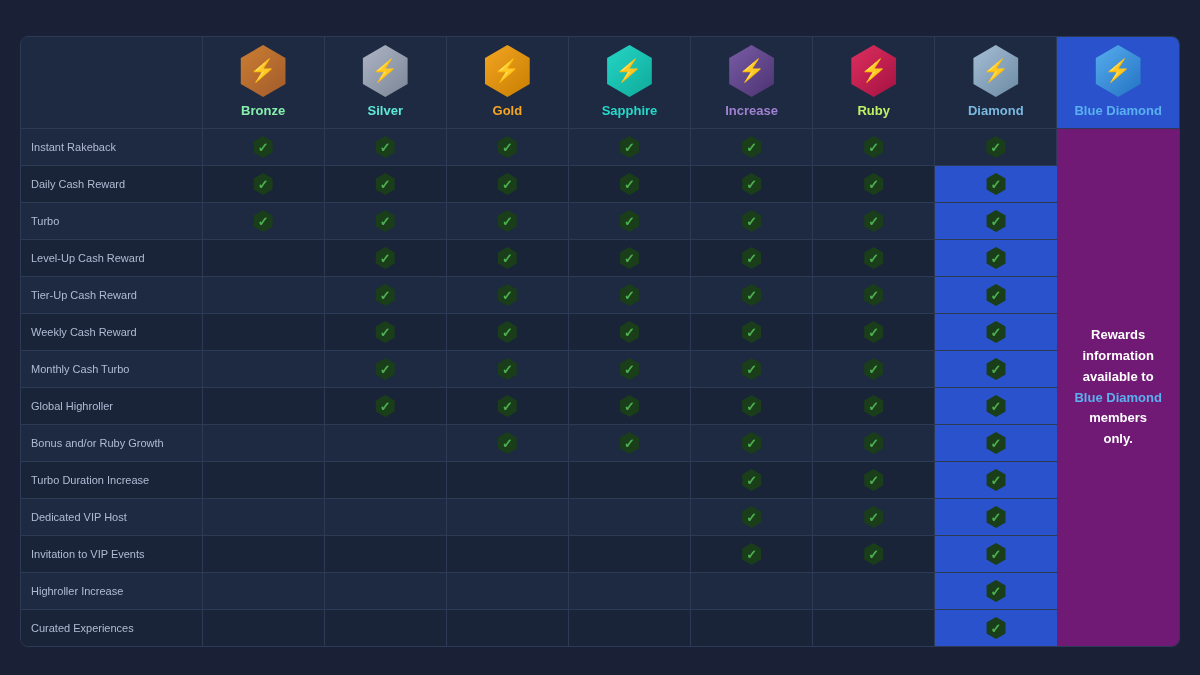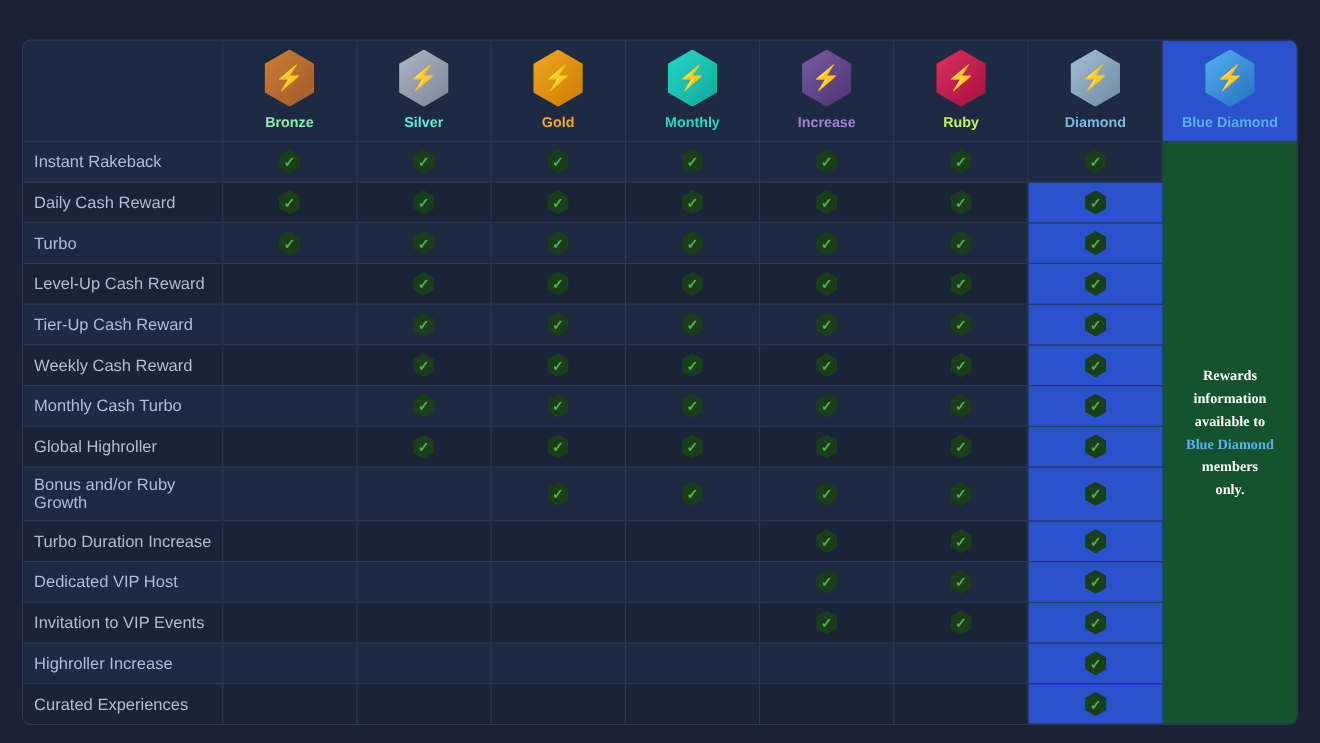--- a/index.html
+++ b/index.html
@@ -83,21 +83,21 @@
     tbody td {
       padding: 7px 4px;
       text-align: center;
       border-right: 1px solid #2d3a55;
       font-size: 11.5px;
       color: #c5cde0;
     }
     tbody td:first-child {
       text-align: left;
       padding-left: 10px;
-      font-size: 15px;
+      font-size: 11px;
       color: #b0bcd4;
     }
     tbody td:last-child {
       background: #2952cc;
       border-right: none;
     }
 
     
     .hex-shape {
       width: 52px;
@@ -157,21 +157,21 @@
           <th>
             <div class="tier-icon">
               <div class="hex-shape hex-gold">⚡</div>
             </div>
             <div class="tier-name" style="color:#f5a623">Gold</div>
           </th>
           <th>
             <div class="tier-icon">
               <div class="hex-shape hex-emerald">⚡</div>
             </div>
-            <div class="tier-name" style="color:#26d8c8">Monthly</div>
+            <div class="tier-name" style="color:#26d8c8">Sapphire</div>
           </th>
           <th>
             <div class="tier-icon">
               <div class="hex-shape hex-sapphire">⚡</div>
             </div>
             <div class="tier-name" style="color:#a080d0">Increase</div>
           </th>
           <th>
             <div class="tier-icon">
               <div class="hex-shape hex-ruby">⚡</div>
@@ -209,21 +209,21 @@
             </td>
             <td>
               <div><div style="display:inline-flex;align-items:center;justify-content:center;width:22px;height:22px;background:#1a3d1a;clip-path:polygon(50% 0%, 93% 25%, 93% 75%, 50% 100%, 7% 75%, 7% 25%);color:#4caf50;font-size:13px;font-weight:bold;">✓</div></div>
             </td>
             <td>
               <div><div style="display:inline-flex;align-items:center;justify-content:center;width:22px;height:22px;background:#1a3d1a;clip-path:polygon(50% 0%, 93% 25%, 93% 75%, 50% 100%, 7% 75%, 7% 25%);color:#4caf50;font-size:13px;font-weight:bold;">✓</div></div>
             </td>
             <td>
               <div><div style="display:inline-flex;align-items:center;justify-content:center;width:22px;height:22px;background:#1a3d1a;clip-path:polygon(50% 0%, 93% 25%, 93% 75%, 50% 100%, 7% 75%, 7% 25%);color:#4caf50;font-size:13px;font-weight:bold;">✓</div></div>
             </td>
-            <td rowspan="14" style="background: #14532d; vertical-align: middle; padding: 12px 8px; font-family: Liberation Serif, serif;">
+            <td rowspan="14" style="background: #701a75; vertical-align: middle; padding: 12px 8px;">
               <div style="font-size: 13px; font-weight: 700; color: rgb(255, 255, 255); line-height: 1.6;">Rewards<br>information<br>available to<br><span style="color:#5ab0f0;">Blue Diamond</span><br>members<br>only.</div>
             </td>
           </tr>
           <tr>
             <td>Daily Cash Reward</td>
             <td>
               <div><div style="display:inline-flex;align-items:center;justify-content:center;width:22px;height:22px;background:#1a3d1a;clip-path:polygon(50% 0%, 93% 25%, 93% 75%, 50% 100%, 7% 75%, 7% 25%);color:#4caf50;font-size:13px;font-weight:bold;">✓</div></div>
             </td>
             <td>
               <div><div style="display:inline-flex;align-items:center;justify-content:center;width:22px;height:22px;background:#1a3d1a;clip-path:polygon(50% 0%, 93% 25%, 93% 75%, 50% 100%, 7% 75%, 7% 25%);color:#4caf50;font-size:13px;font-weight:bold;">✓</div></div>

